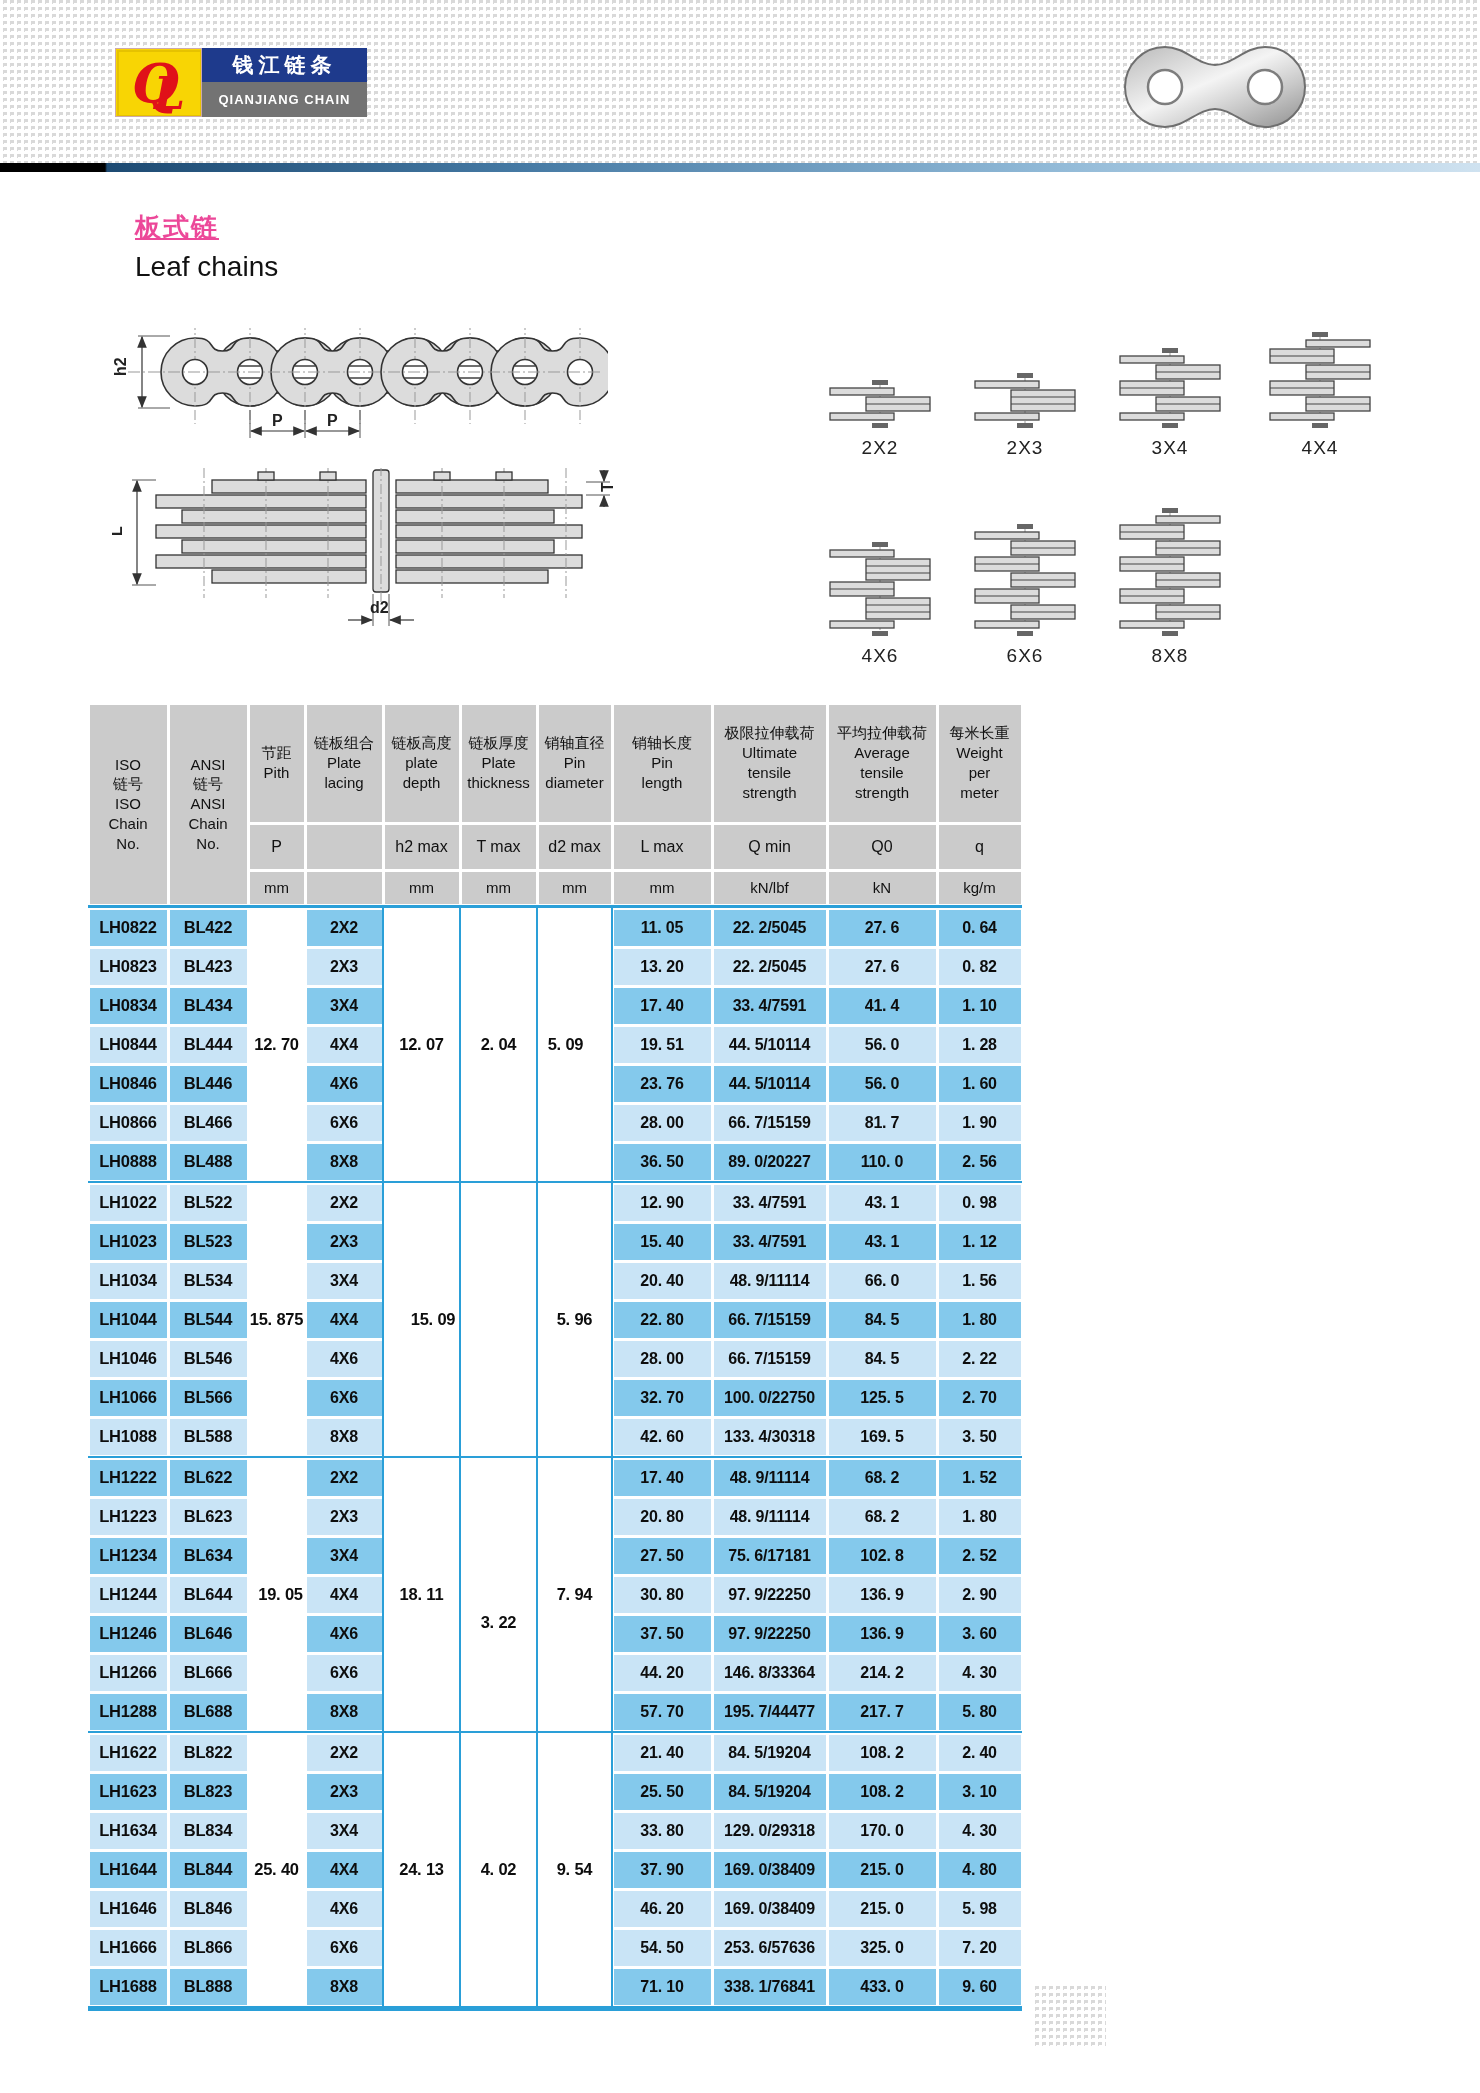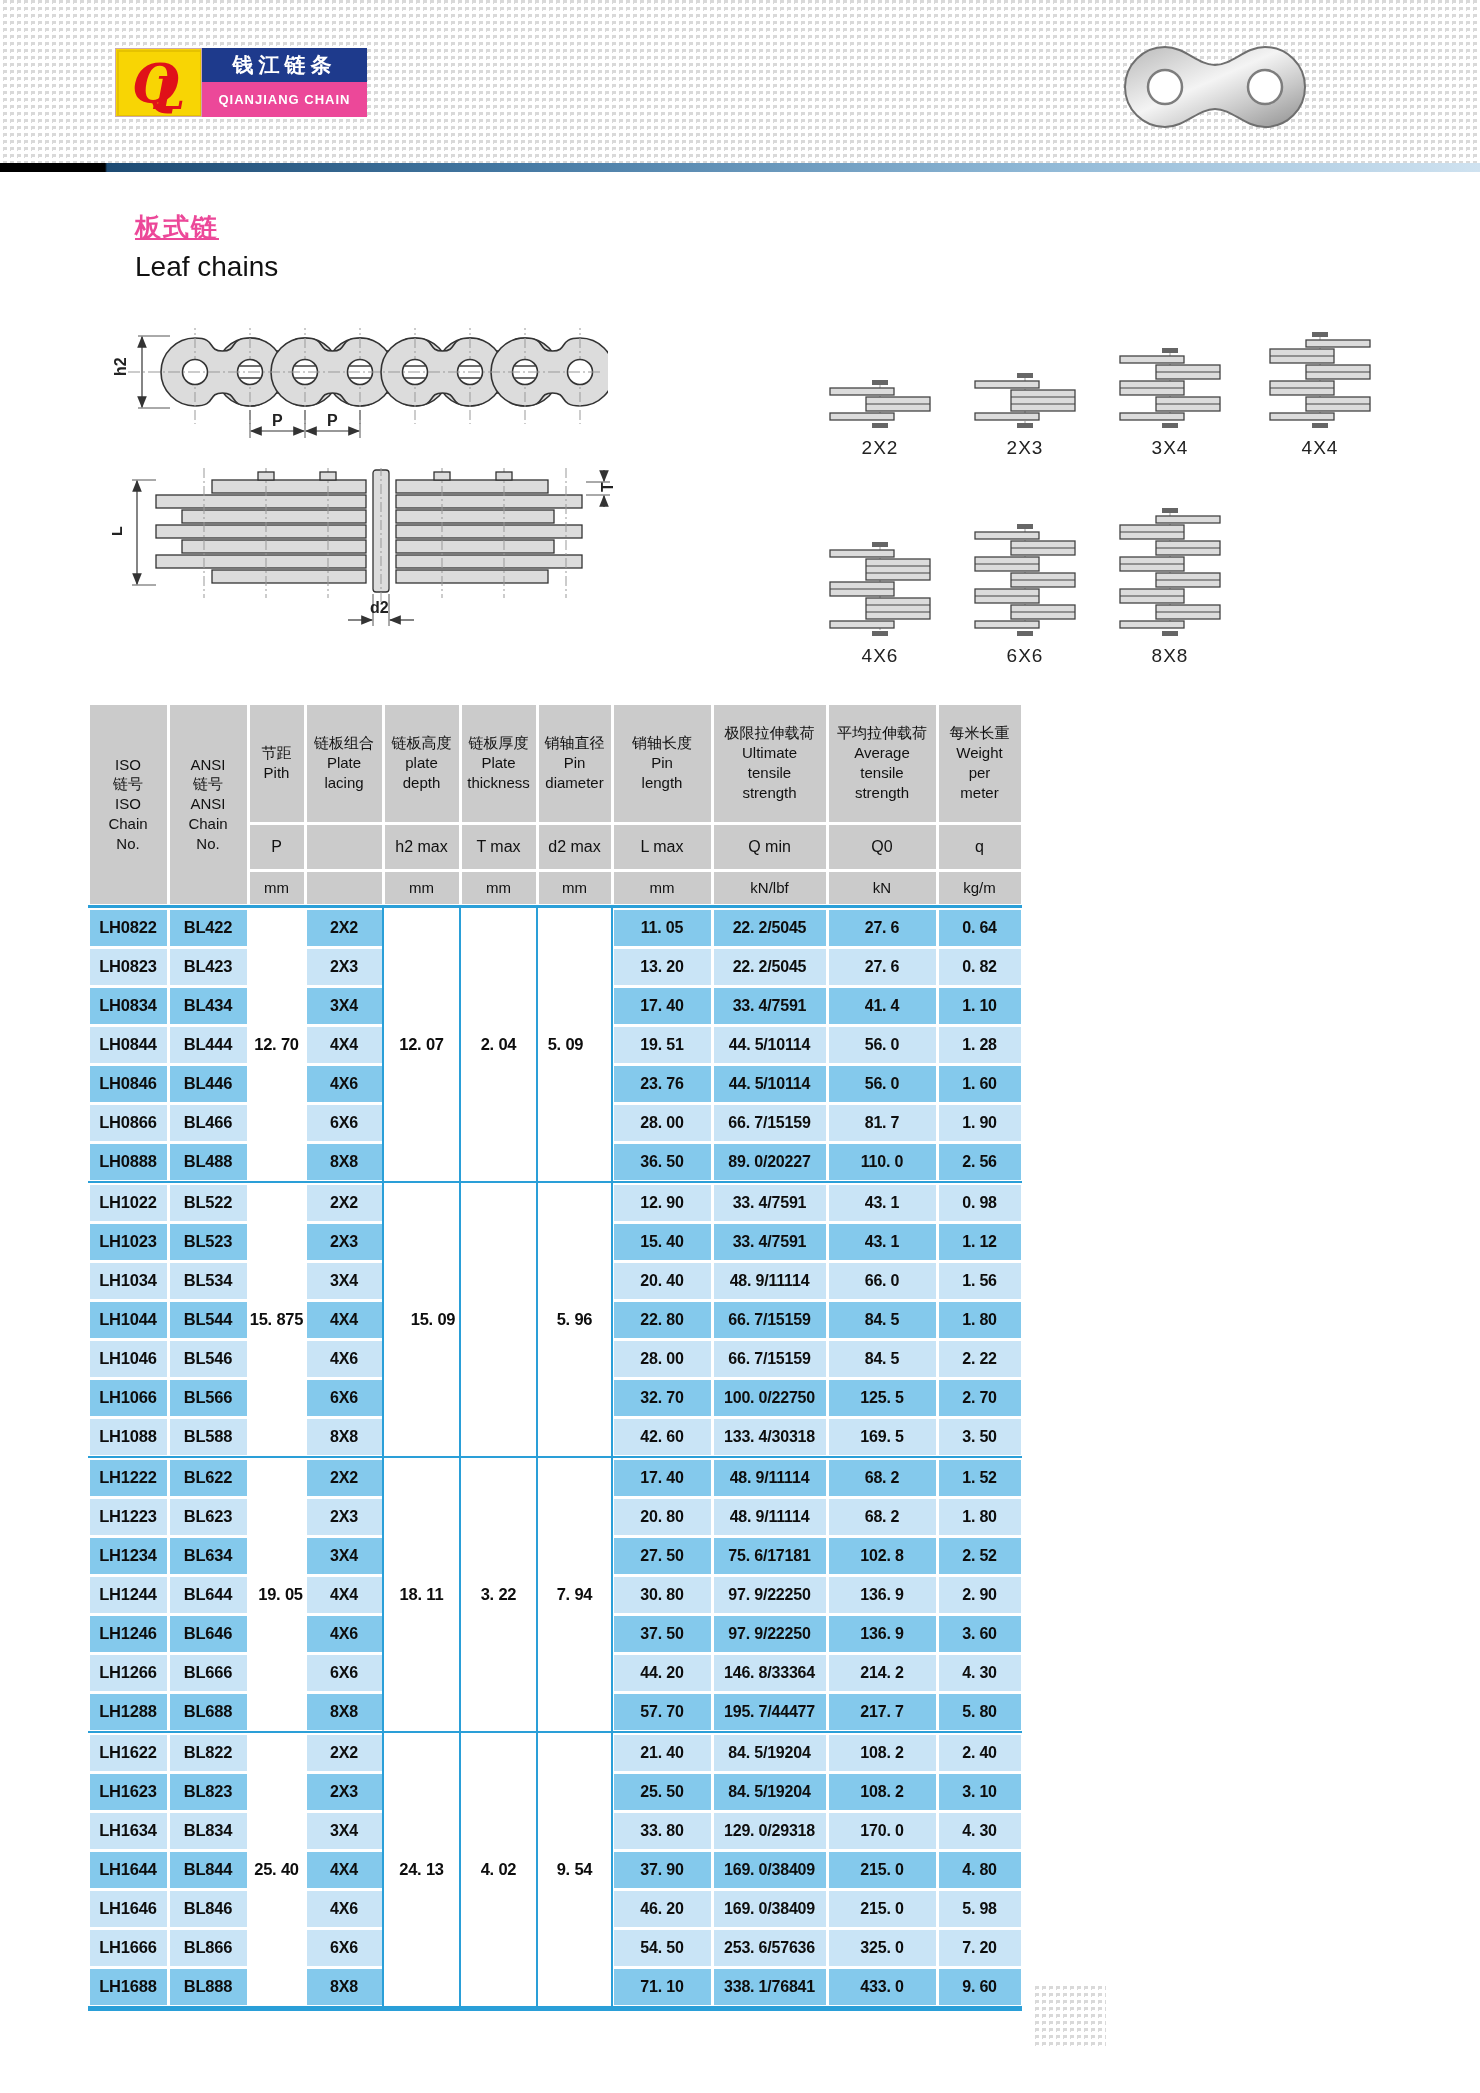--- a/index.html
+++ b/index.html
@@ -14,21 +14,21 @@
   
   .divider-bar { position:absolute; left:0; top:163px; width:1480px; height:9px;
     background:linear-gradient(90deg,#000 0,#000 105px,#1d4a72 107px,#4579a3 35%,#8fb8d6 70%,#cfe2f0 100%); }
 
   
   .brand { position:absolute; left:115px; top:48px; height:69px; display:flex; }
   .brand-mark { width:87px; height:69px; background:#f8d504; border:1px solid #caa; position:relative; overflow:hidden; }
   .brand-text { width:165px; height:69px; display:flex; flex-direction:column; }
   .brand-cn { background:#1e3a8c; color:#fff; height:34px; font-size:21px; font-weight:bold; letter-spacing:5px;
     display:flex; align-items:center; justify-content:center; }
-  .brand-en { background:#ec4899; color:#fff; height:35px; font-size:13px; font-weight:bold; letter-spacing:1px;
+  .brand-en { background:#737373; color:#fff; height:35px; font-size:13px; font-weight:bold; letter-spacing:1px;
     display:flex; align-items:center; justify-content:center; }
 
   .plate-photo { position:absolute; left:1120px; top:45px; }
 
   
   .title-block { position:absolute; left:135px; top:210px; }
   .title-cn { font-size:26px; font-weight:bold; color:#ec4899; letter-spacing:2px;text-decoration:underline; }
   .title-en { font-size:28px; color:#111; margin-top:6px; }
 
   .sideview { position:absolute; left:108px; top:328px; }
@@ -651,21 +651,21 @@
             <div class="cell c-sp"></div>
             <div class="cell c-sp"></div>
             <div class="cell c-sp"></div>
             <div class="cell c-blue">57. 70</div>
             <div class="cell c-blue">195. 7/44477</div>
             <div class="cell c-blue">217. 7</div>
             <div class="cell c-blue">5. 80</div>
           </div>
           <div class="mval" style="left: 164px; width: 57px; text-align: center;">19. 05</div>
           <div class="mval" style="left: 295px; width: 77px;">18. 11</div>
-          <div class="mval" style="left: 372px; width: 77px;">3. 22</div>
+          <div class="mval" style="left: 372px; width: 77px; margin-top: 28px;">3. 22</div>
           <div class="mval" style="left: 449px; width: 75px;">7. 94</div>
         </div>
         <div class="group">
           <div class="row sl">
             <div class="cell c-blue c-iso">LH1622</div>
             <div class="cell c-blue c-ansi">BL822</div>
             <div class="cell c-sp"></div>
             <div class="cell c-blue c-lac">2X2</div>
             <div class="cell c-sp"></div>
             <div class="cell c-sp"></div>

